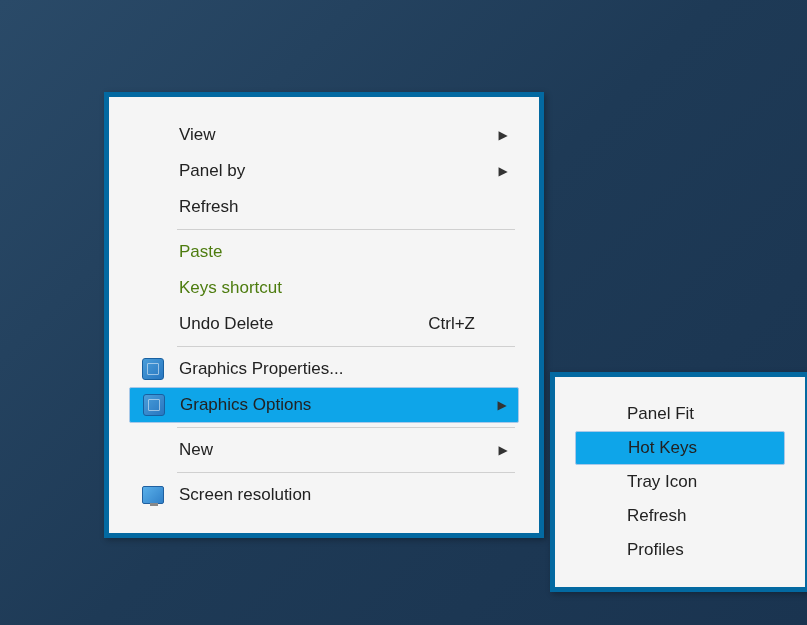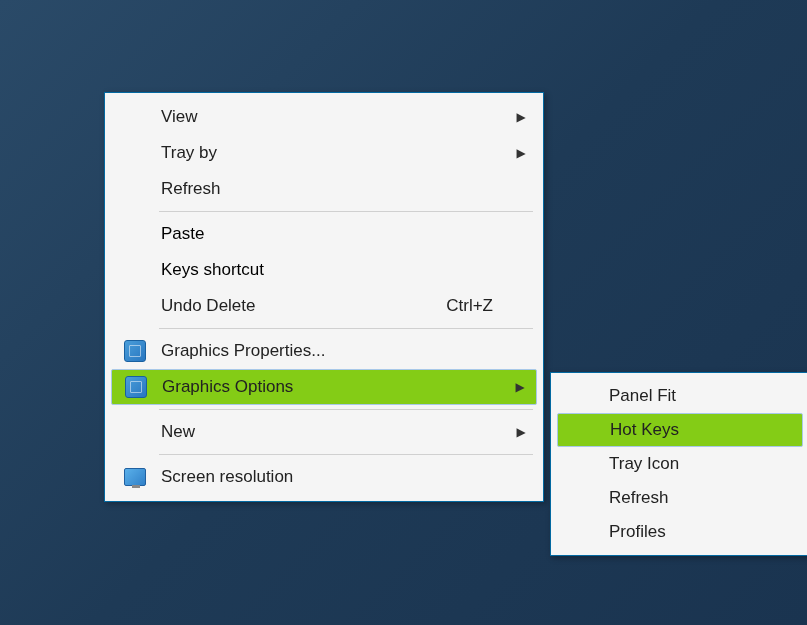--- a/index.html
+++ b/index.html
@@ -12,49 +12,49 @@
       height: 625px;
       background: linear-gradient(135deg, #2a4a68 0%, #1e3a56 50%, #1a3450 100%);
       font-family: 'Segoe UI', Tahoma, sans-serif;
       font-size: 16px;
       position: relative;
       overflow: hidden;
     }
     .context-menu {
       position: absolute;
       background: #f5f5f5;
-      border: 1px solid #0369a1;
+      border: 5px solid #0369a1;
       box-shadow: 2px 2px 6px rgba(0,0,0,0.3);
-      padding: 6px;
+      padding: 20px;
     }
     .main-menu {
       left: 104px;
       top: 92px;
       width: 440px;
     }
     .sub-menu {
       left: 550px;
       top: 372px;
       width: 260px;
     }
     .menu-item {
       display: flex;
       align-items: center;
       height: 36px;
       padding: 0 8px 0 4px;
       cursor: default;
       position: relative;
     }
     .menu-item.highlighted {
-      background: #84cc16;
+      background: #0ea5e9;
       border: 1px solid #a8c8e8;
       border-radius: 2px;
     }
     .menu-item.disabled .label {
-      color: #000000;
+      color: #4d7c0f;
     }
     .icon-col {
       width: 40px;
       display: flex;
       align-items: center;
       justify-content: center;
       flex-shrink: 0;
     }
     .label {
       flex: 1;
@@ -136,21 +136,21 @@
 <div class="context-menu main-menu">
 
   <div class="menu-item">
     <div class="icon-col"></div>
     <span class="label">View</span>
     <span class="arrow">▶</span>
   </div>
 
   <div class="menu-item">
     <div class="icon-col"></div>
-    <span class="label">Tray by</span>
+    <span class="label">Panel by</span>
     <span class="arrow">▶</span>
   </div>
 
   <div class="menu-item">
     <div class="icon-col"></div>
     <span class="label">Refresh</span>
     <span class="arrow"></span>
   </div>
 
   <div class="separator"></div>

